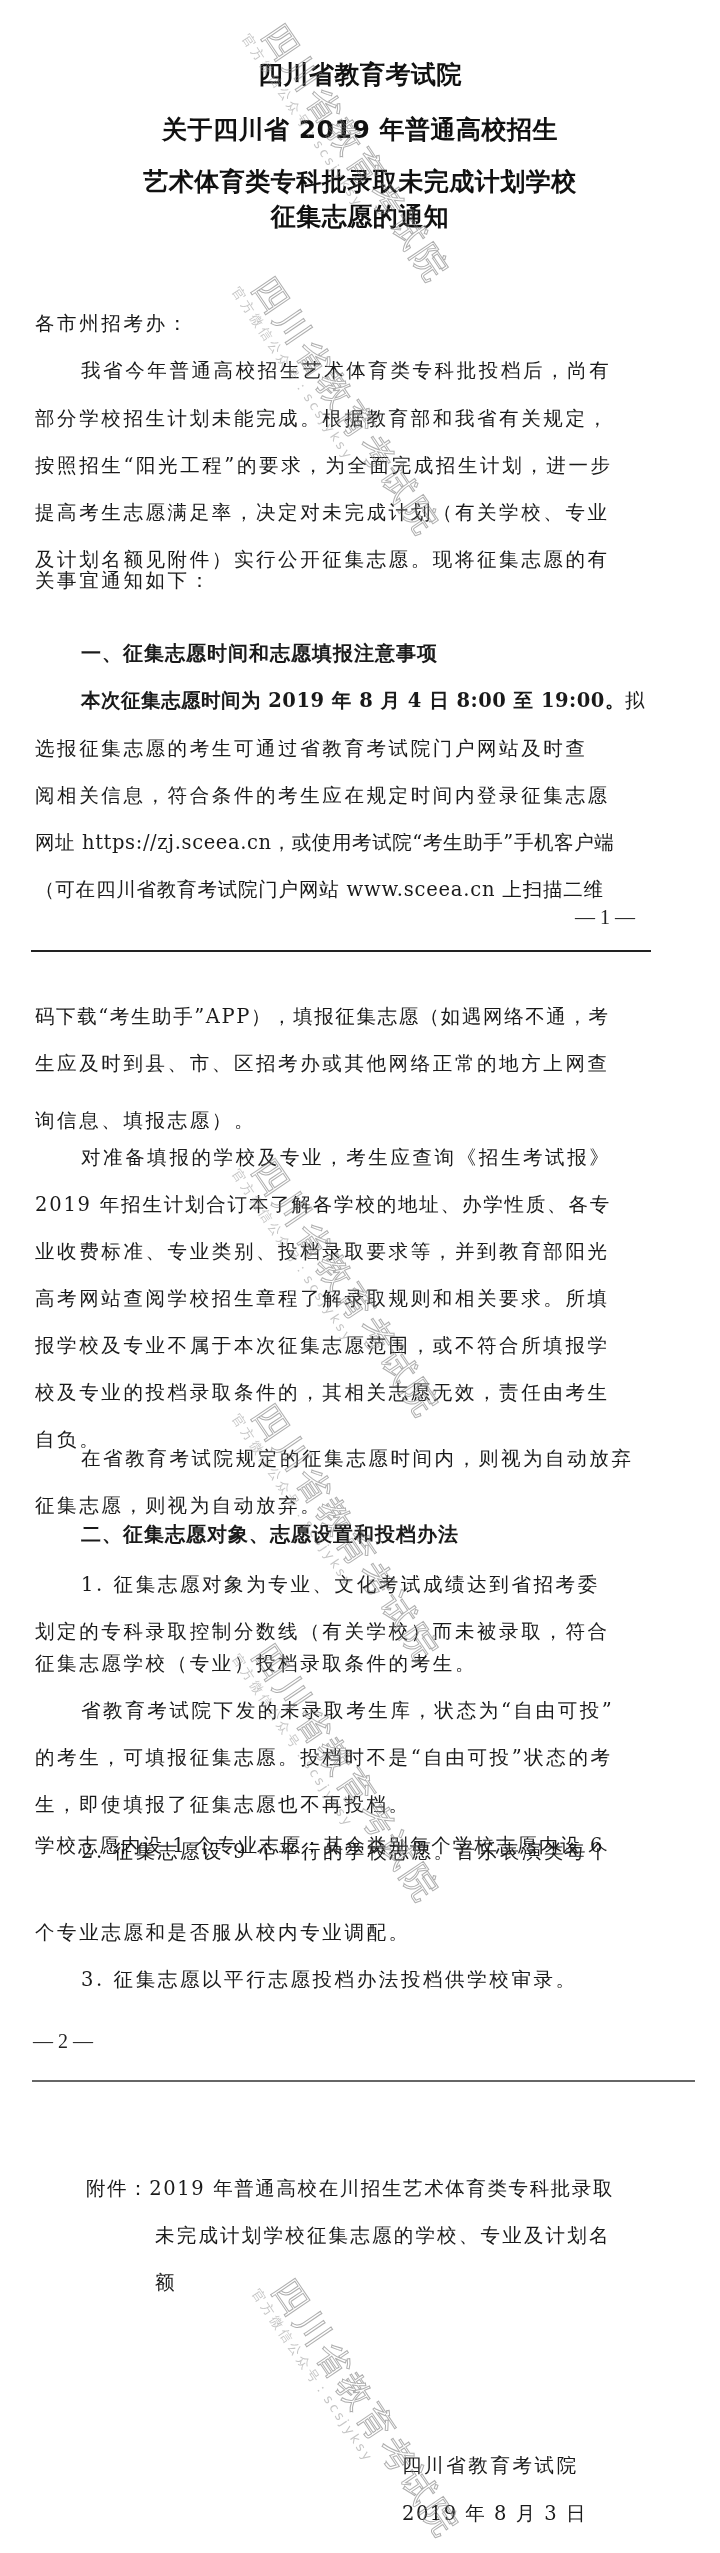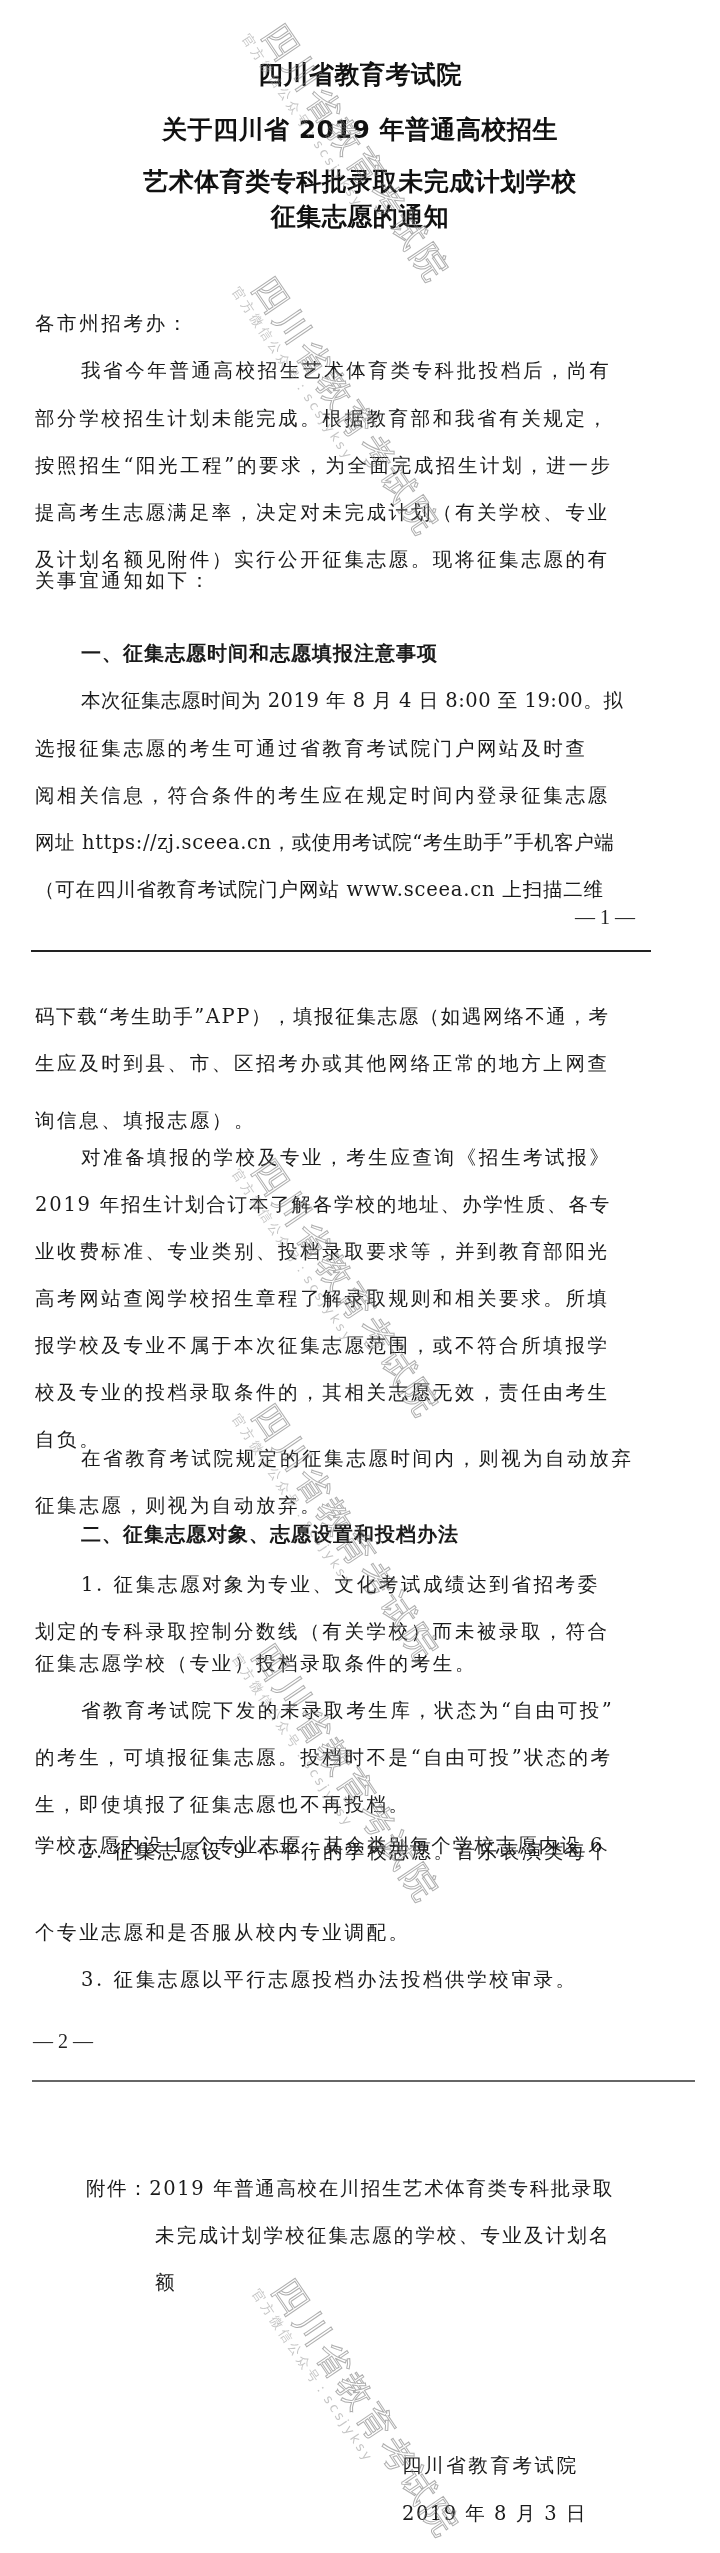--- a/index.html
+++ b/index.html
@@ -3,21 +3,21 @@
   <meta charset="utf-8">
   <style>
     html, body { margin: 0; padding: 0; background: #ffffff; }
     body { width: 720px; height: 2553px; position: relative; overflow: hidden;
       font-family: "DejaVu Serif", "Liberation Serif", serif; color: #111; }
     .title-line { position: absolute; left: 0; width: 720px; text-align: center;
       font-family: "DejaVu Sans", "Liberation Sans", sans-serif; font-weight: bold; font-size: 25px; letter-spacing: 0.5px; color: #111; }
     .line { position: absolute; left: 35px; width: 610px; font-size: 19.5px; letter-spacing: 2.6px; white-space: nowrap; color: #1a1a1a; }
     .indent { left: 81px; }
     .heading { font-family: "DejaVu Sans", "Liberation Sans", sans-serif; font-weight: bold; letter-spacing: 1px; font-size: 20px; }
-    .bold { font-weight: normal; margin-top: 15px; }
+    .bold { font-weight: bold; margin-top: 15px; }
     .page-num { position: absolute; font-size: 20px; color: #222; font-family: "Liberation Serif", serif; }
     .rule { position: absolute; height: 2px; background: #222; }
     .wm { position: absolute; color: rgba(150,150,150,0.55); transform: rotate(56deg); transform-origin: 0 0;
       font-family: "DejaVu Sans", sans-serif; white-space: nowrap; pointer-events: none; }
     .wm .big { font-size: 34px; letter-spacing: 4px; -webkit-text-stroke: 1px rgba(120,120,120,0.6); color: transparent; display: block; }
     .wm .small { font-size: 13px; letter-spacing: 3px; display: block; margin-left: -8px; margin-top: -6px; }
   </style>
 </head>
 <body>
 

